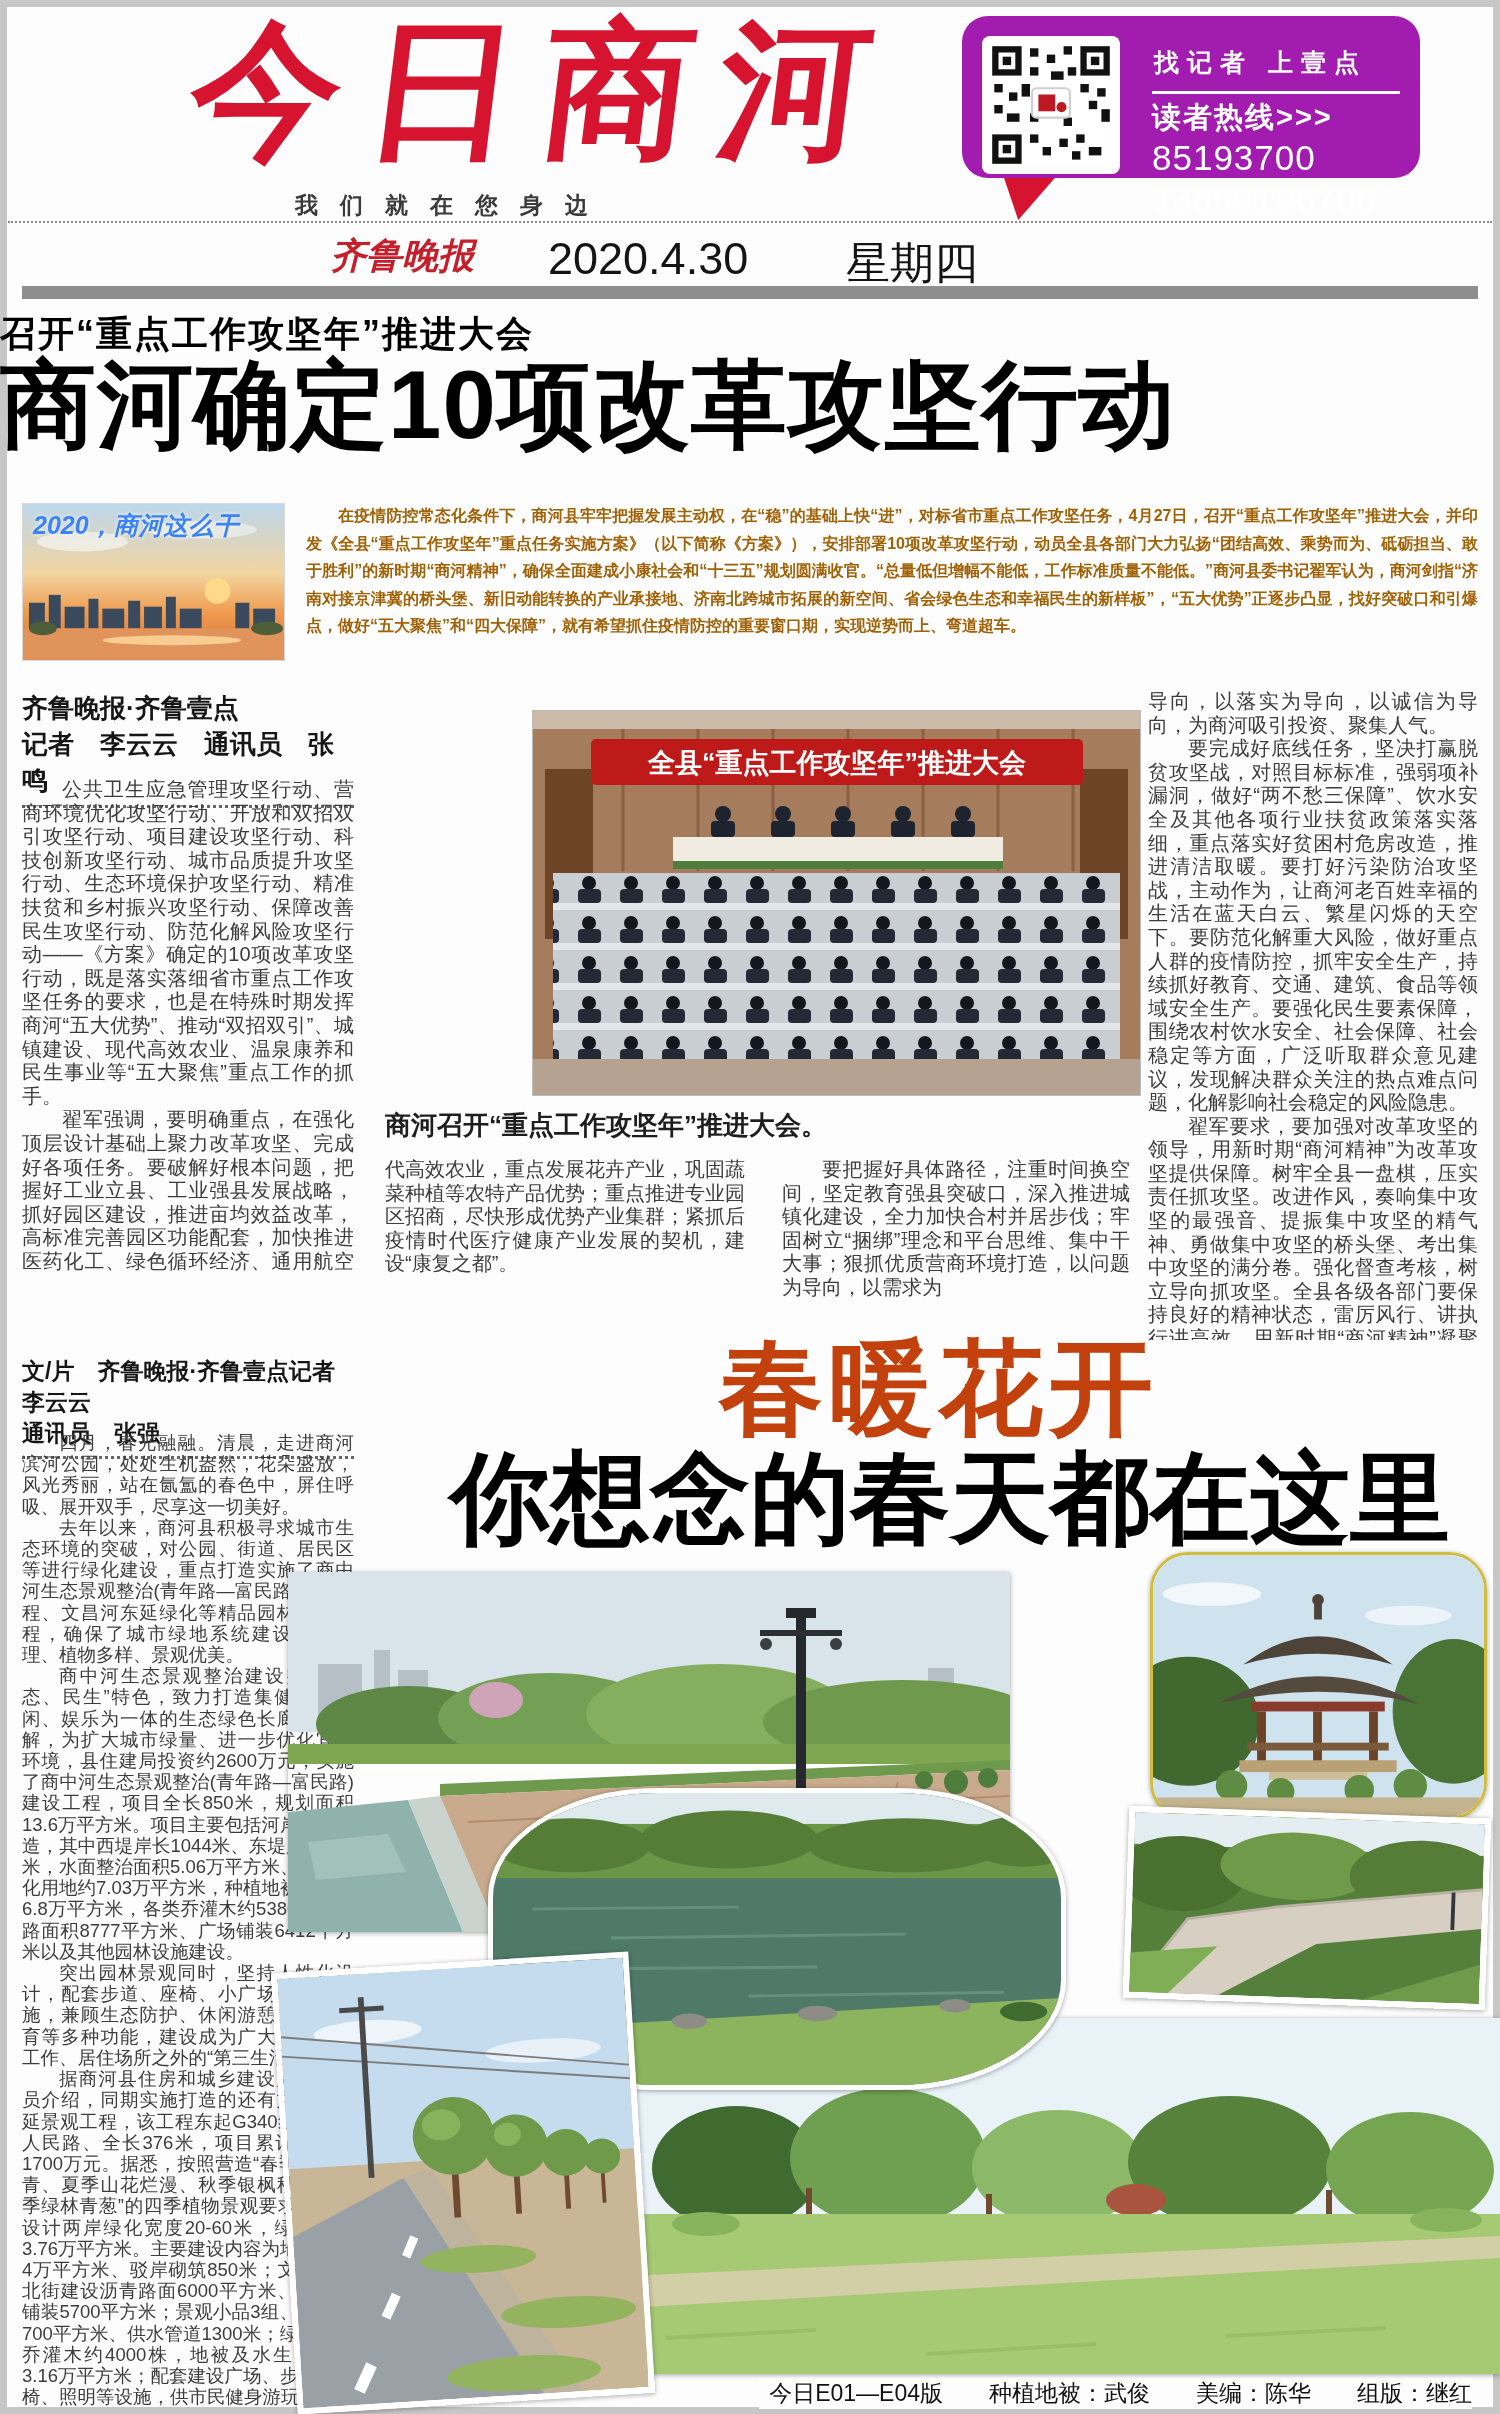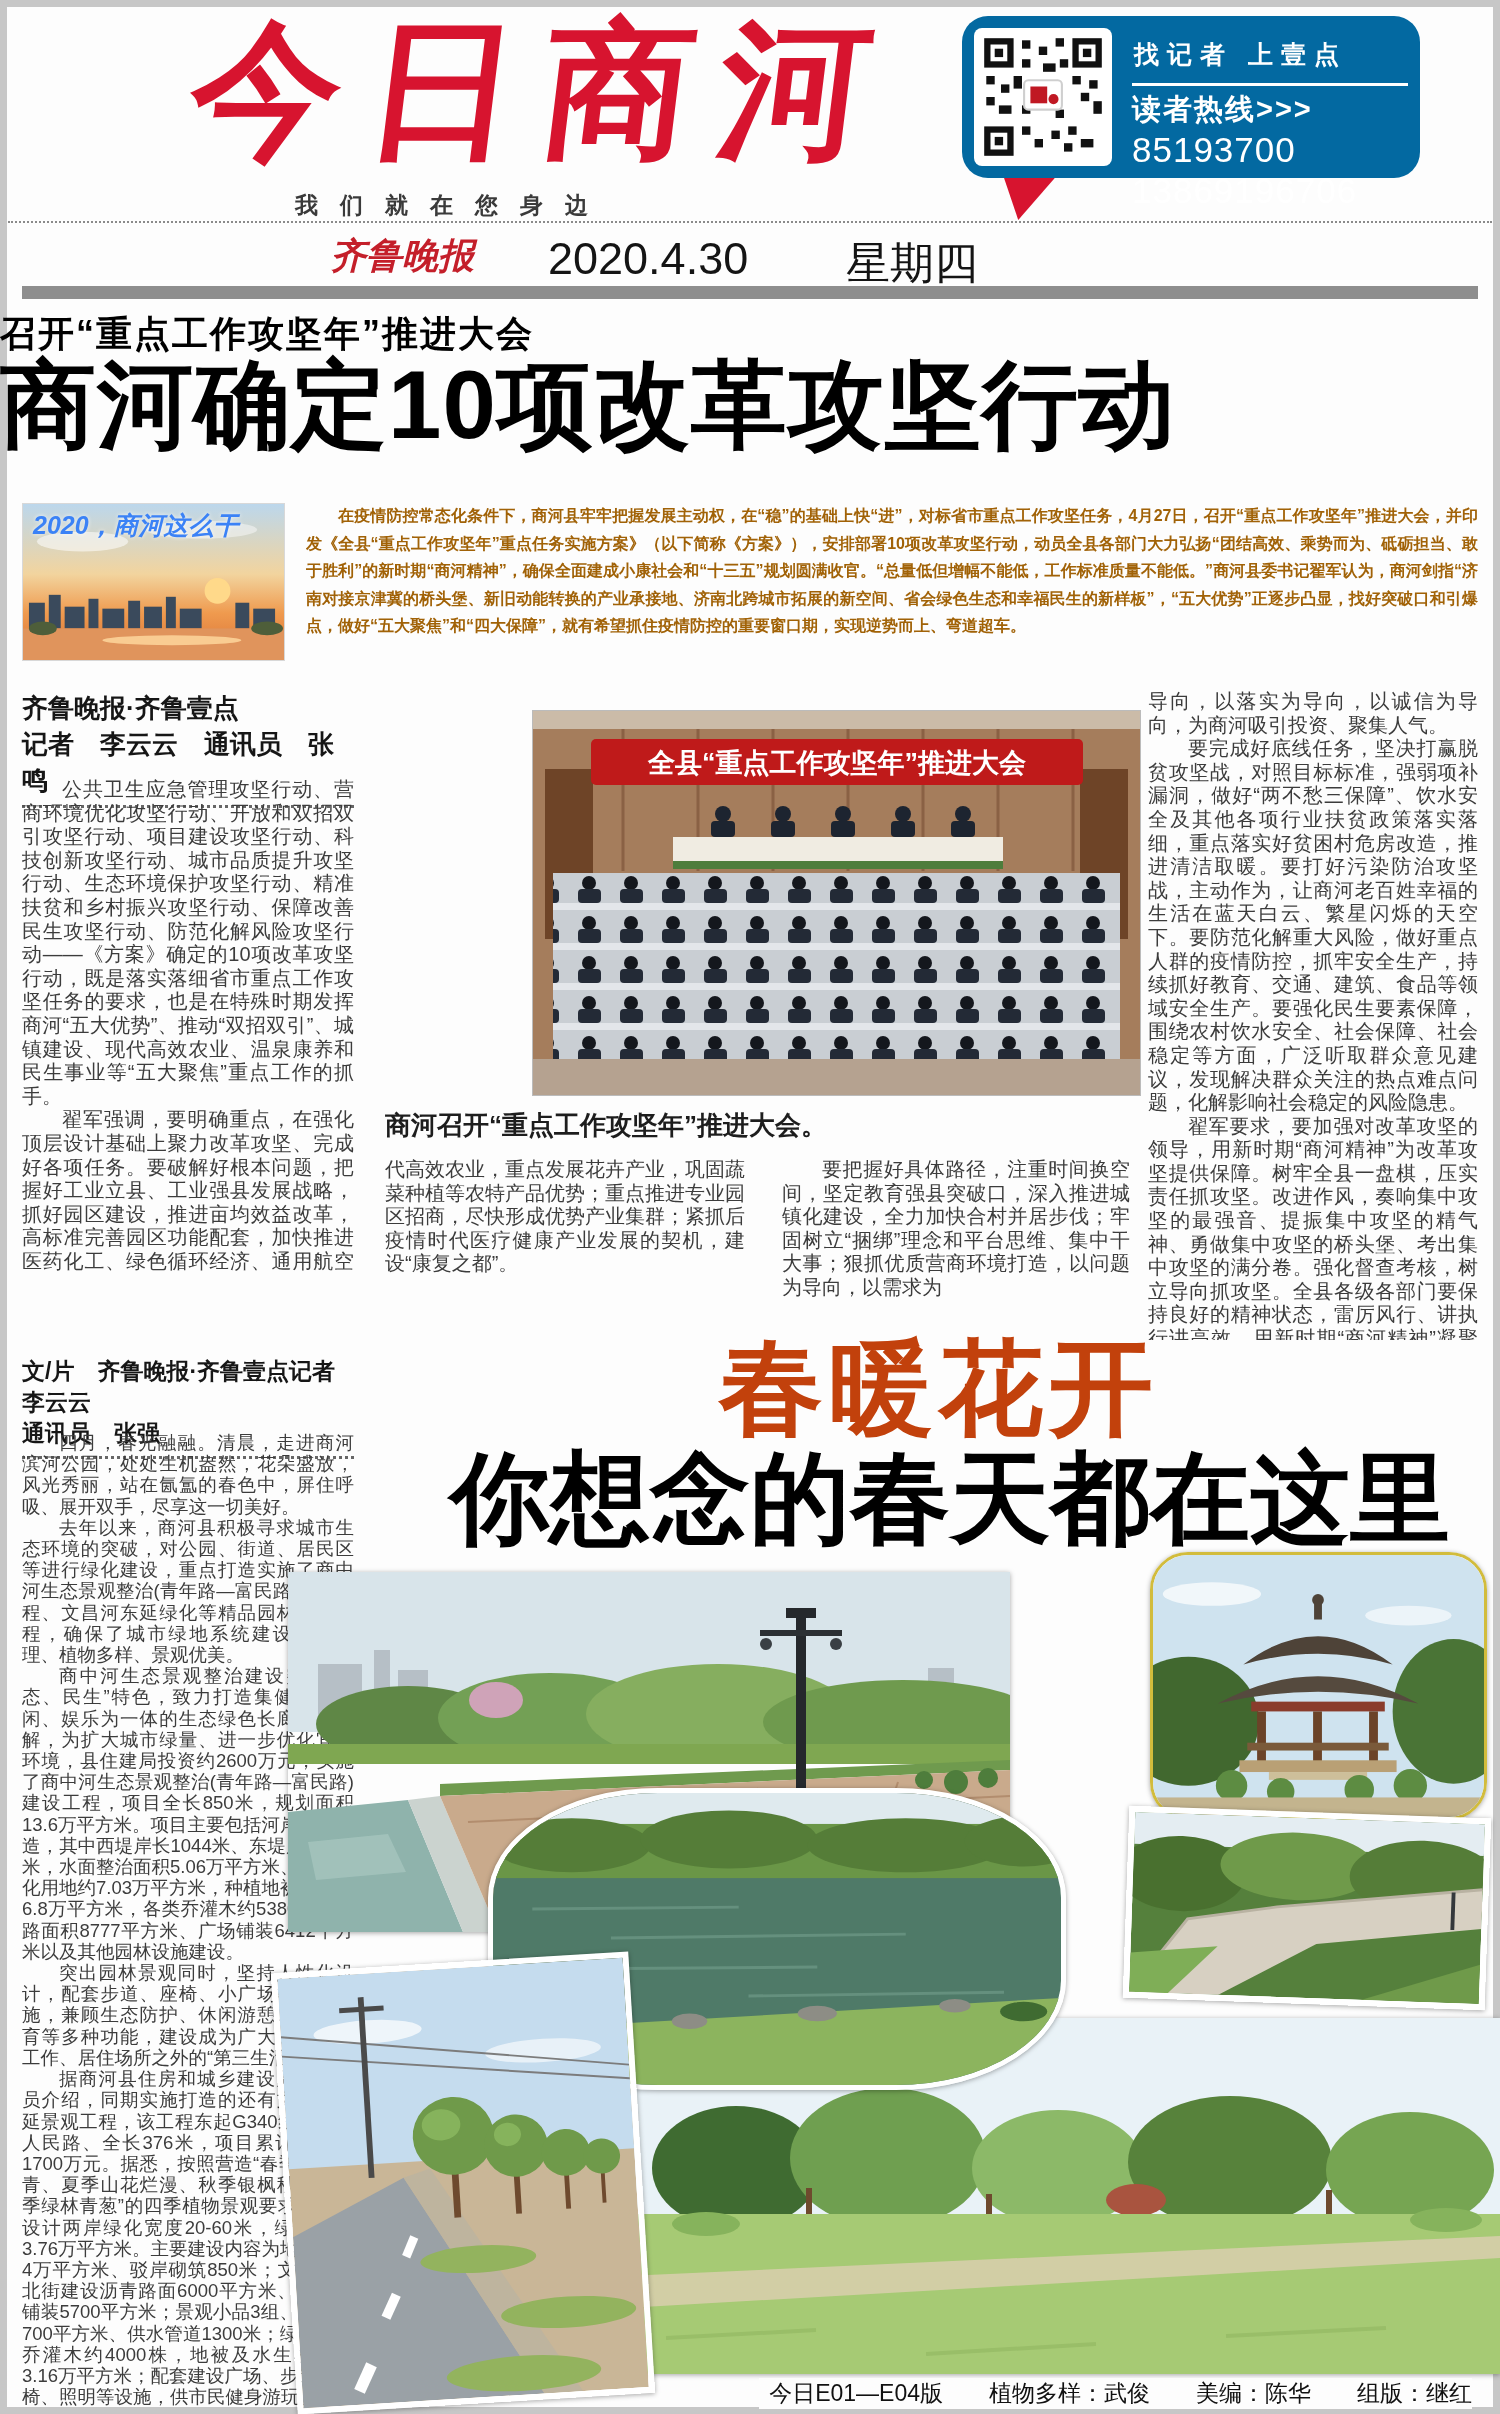--- a/index.html
+++ b/index.html
@@ -5,22 +5,22 @@
   *{margin:0;padding:0;box-sizing:border-box}
   html,body{background:#b9b9b9}
   body{font-family:"Liberation Sans",sans-serif;color:#222}
   .page{position:relative;width:1500px;height:2414px;margin:0 auto;background:#fdfdfd;
         overflow:hidden;box-shadow:inset 0 0 0 7px #c7c7c7}
   .abs{position:absolute}
 
   
   .logo{left:192px;top:12px;font-size:150px;line-height:1.05;font-weight:900;color:#d7142f;
         letter-spacing:26px;transform:skewX(-7deg);white-space:nowrap}
-  .hotline{left:962px;top:16px;width:458px;height:162px;background:#0369a1;border-radius:26px;
-           display:flex;gap:20px;padding:12px;color:#fff;z-index:3}
+  .hotline{left:962px;top:16px;width:458px;height:162px;background:#a21caf;border-radius:26px;
+           display:flex;gap:32px;padding:20px;color:#fff;z-index:3}
   .qr{width:138px;height:138px;background:#fff;border-radius:8px;padding:6px;flex:none}
   .hl-col{flex:1;padding-top:2px}
   .hl-title{font-size:25px;font-weight:700;letter-spacing:8px;padding:8px 0 12px 2px;
             border-bottom:3px solid #fff;white-space:nowrap}
   .hl-label{font-size:29px;font-weight:700;letter-spacing:2px;margin-top:4px}
   .hl-phone{font-size:35px;letter-spacing:1px;line-height:1.16}
   .tail{left:1002px;top:172px;width:58px;height:48px;background:#d7142f;
         clip-path:polygon(0 0,100% 0,28% 100%);z-index:2}
   .tagline{left:295px;top:190px;font-size:23px;font-weight:700;letter-spacing:22px;color:#3a3a3a;white-space:nowrap}
   .dotrule{left:8px;top:221px;width:1484px;border-top:2px dotted #8a8a8a}
@@ -457,15 +457,15 @@
           <line x1="300" y1="336" x2="470" y2="326"></line>
           <line x1="600" y1="318" x2="760" y2="310"></line>
       </g>
       <g fill="#86b35c">
           <ellipse cx="80" cy="206" rx="34" ry="12"></ellipse>
           <ellipse cx="820" cy="202" rx="36" ry="12"></ellipse>
         </g>
     </svg>
   </div>
 
-  <div class="abs footer">今日E01—E04版　　植物多样：武俊　　美编：陈华　　组版：继红</div>
+  <div class="abs footer">今日E01—E04版　　种植地被：武俊　　美编：陈华　　组版：继红</div>
 
 </div>
 
 </body></html>

